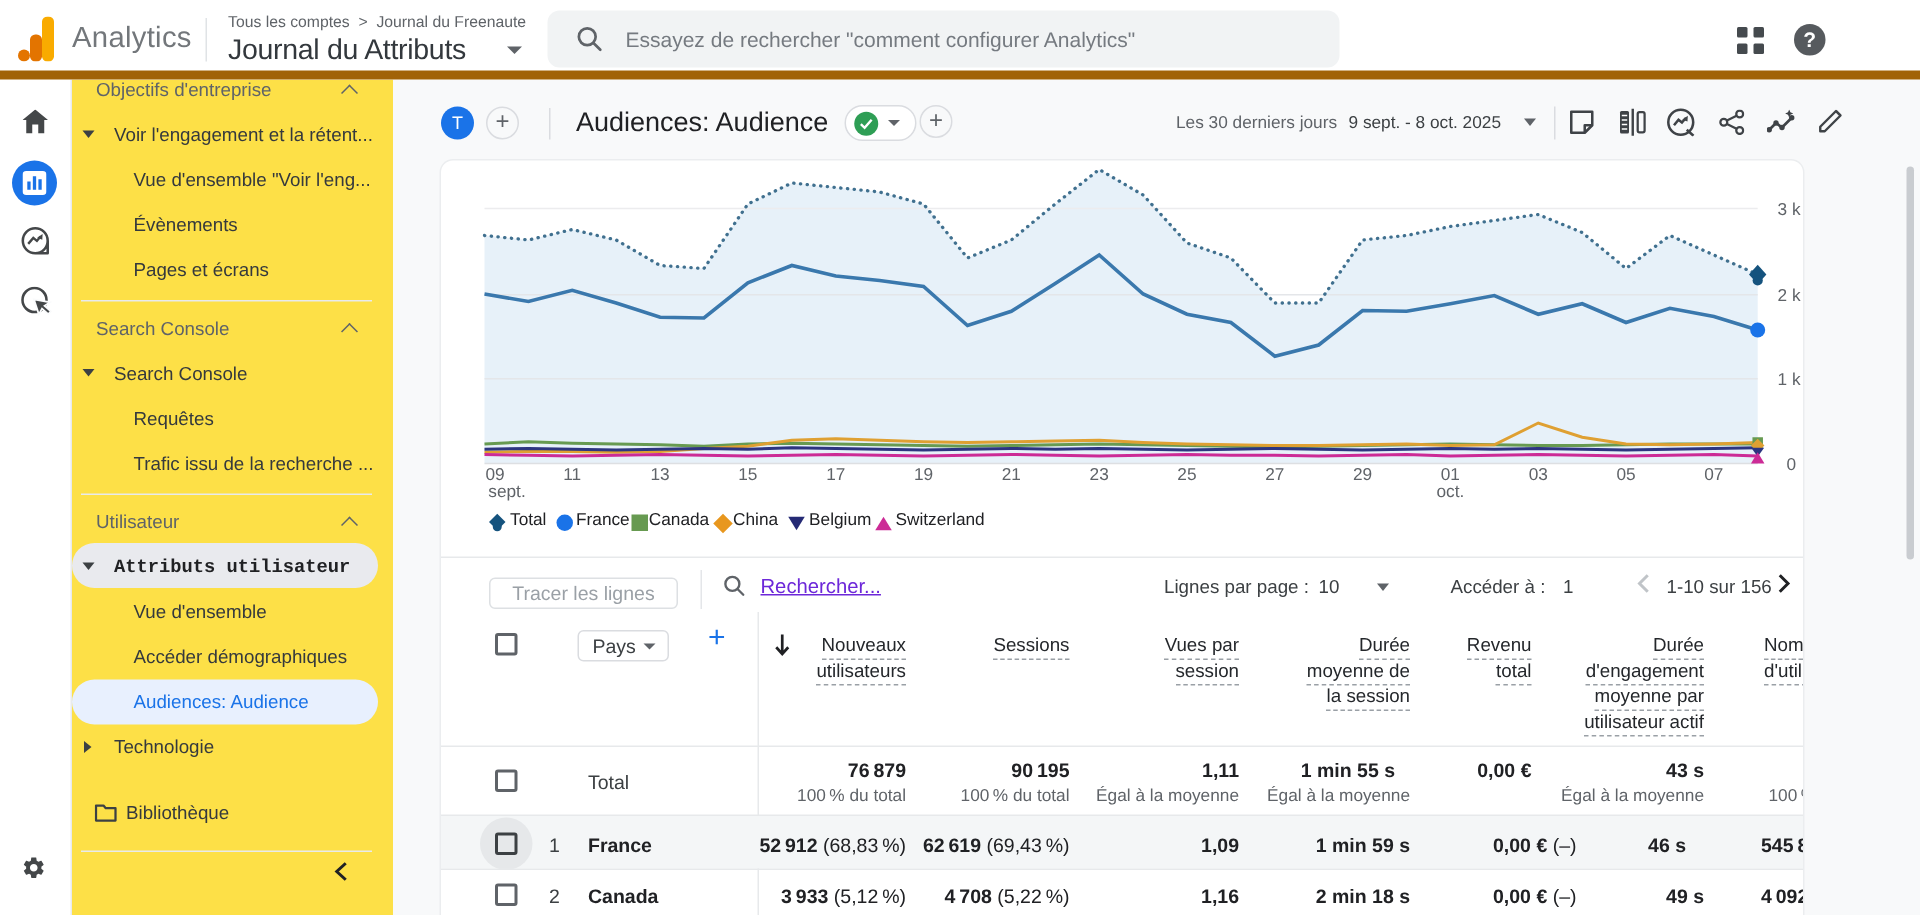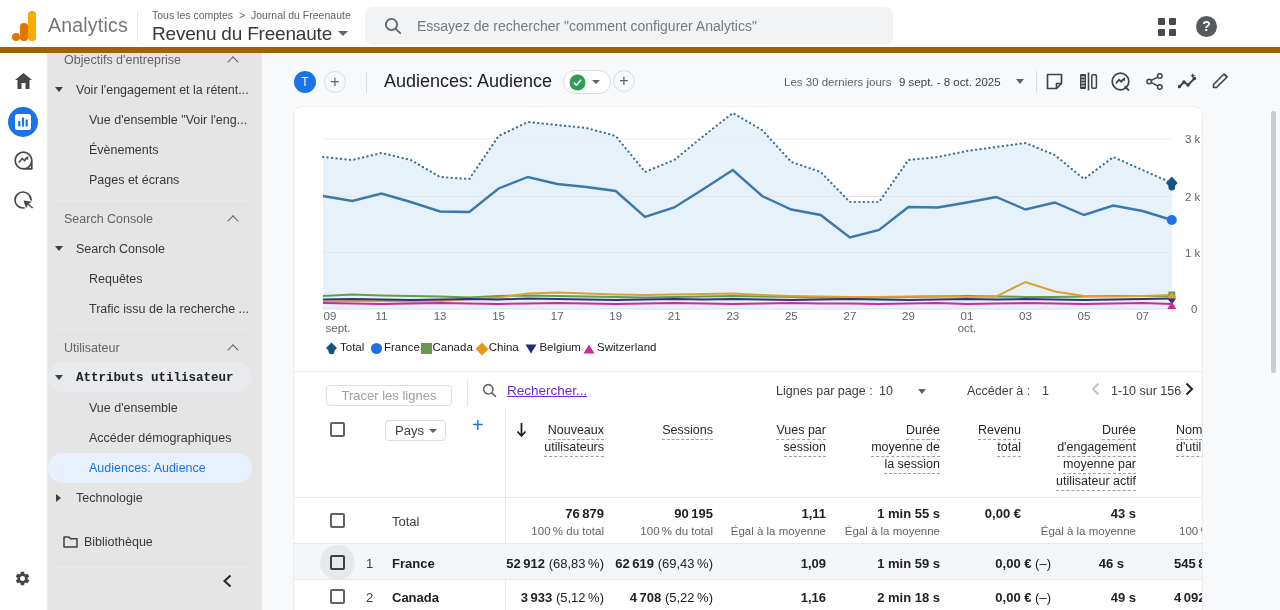--- a/index.html
+++ b/index.html
@@ -12,21 +12,21 @@
 #hdiv { position:absolute; left:137px; top:12px; width:1px; height:29px; background:#e0e3e6; }
 #crumb { position:absolute; left:152px; top:9px; font-size:10.5px; color:#5f6368; }
 #prop { position:absolute; left:152px; top:23px; font-size:19px; letter-spacing:-0.2px; color:#33383d; }
 #propcaret { position:absolute; left:338px; top:31px; width:0; height:0; border-left:5px solid transparent; border-right:5px solid transparent; border-top:5px solid #5f6368; }
 #search { position:absolute; left:365px; top:7px; width:528px; height:38px; background:#f1f3f4; border-radius:8px; }
 #search .mag { position:absolute; left:19px; top:10px; }
 #search .ph { position:absolute; left:52px; top:11px; font-size:14px; color:#757a80; }
 
 #rail { position:absolute; left:0; top:53px; width:48px; height:557px; background:#fff; border-right:1px solid #e8eaed; z-index:4; }
 
-#drawer { position:absolute; left:48px; top:53px; width:214px; height:557px; background:#e5e5e5; z-index:3; }
+#drawer { position:absolute; left:48px; top:53px; width:214px; height:557px; background:#fde047; z-index:3; }
 .nav-h { position:absolute; left:16px; font-size:12.5px; color:#5f6368; }
 .nav-i { position:absolute; font-size:12.5px; color:#35393d; }
 .tri-d { position:absolute; width:0; height:0; border-left:4px solid transparent; border-right:4px solid transparent; border-top:5px solid #3c4043; }
 .tri-r { position:absolute; width:0; height:0; border-top:4px solid transparent; border-bottom:4px solid transparent; border-left:5px solid #3c4043; }
 .chev { position:absolute; width:8px; height:8px; border-left:1.6px solid #5f6368; border-top:1.6px solid #5f6368; transform:rotate(45deg); }
 .ndiv { position:absolute; left:6px; width:194px; height:1px; background:#e8eaed; }
 
 #main { position:absolute; left:262px; top:53px; width:1018px; height:557px; background:#f8f9fa; z-index:1; }
 
 #tavatar { position:absolute; left:294px; top:71px; width:22px; height:22px; border-radius:50%; background:#1a73e8; color:#fff; font-size:12px; text-align:center; line-height:22px; z-index:6;}
@@ -56,21 +56,21 @@
 
 <div id="header">
   <svg id="galogo" viewBox="0 0 24 30">
     <rect x="16" y="0" width="8" height="30" rx="3.5" fill="#f9ab00"></rect>
     <rect x="8" y="12" width="8" height="18" rx="3.5" fill="#e37400"></rect>
     <circle cx="4" cy="26" r="4" fill="#e37400"></circle>
   </svg>
   <div id="ana">Analytics</div>
   <div id="hdiv"></div>
   <div id="crumb">Tous les comptes &nbsp;&gt;&nbsp; Journal du Freenaute</div>
-  <div id="prop">Revenu du Freenaute</div>
+  <div id="prop">Journal du Attributs</div>
   <div id="propcaret"></div>
   <div id="search">
     <svg class="mag" width="18" height="18" viewBox="0 0 18 18">
         <circle cx="7.5" cy="7.5" r="5.6" fill="none" stroke="#5f6368" stroke-width="1.8"></circle>
         <line x1="11.8" y1="11.8" x2="16.2" y2="16.2" stroke="#5f6368" stroke-width="1.8" stroke-linecap="round"></line>
       </svg>
     <div class="ph">Essayez de rechercher "comment configurer Analytics"</div>
   </div>
   <svg style="position:absolute;left:1158px;top:18px" width="18" height="18" viewBox="0 0 18 18" fill="#454a4e">
     <rect x="0" y="0" width="7" height="7" rx="1"></rect>
@@ -321,21 +321,21 @@
     <div class="rowline" style="top:89px;"></div>
 
     <div class="cbox" style="left:36px;top:105px;"></div>
     <div style="position:absolute;left:98px;top:106px;font-size:13px;color:#3c4043;">Total</div>
     <div class="cellb" style="right:598px;top:98px;">76 879</div>
       <div class="cellg" style="right:598px;top:117px;">100 % du total</div>
     <div class="cellb" style="right:489px;top:98px;">90 195</div>
       <div class="cellg" style="right:489px;top:117px;">100 % du total</div>
     <div class="cellb" style="right:376px;top:98px;">1,11</div>
       <div class="cellg" style="right:376px;top:117px;">Égal à la moyenne</div>
-    <div class="cellb" style="right:262px;top:98px;">1 min 55 s</div>
+    <div class="cellb" style="right:272px;top:98px;">1 min 55 s</div>
       <div class="cellg" style="right:262px;top:117px;">Égal à la moyenne</div>
     <div class="cellb" style="right:181px;top:98px;">0,00 €</div>
     <div class="cellb" style="right:66px;top:98px;">43 s</div>
       <div class="cellg" style="right:66px;top:117px;">Égal à la moyenne</div>
     <div class="cellg" style="left:885px;top:117px;">100 %</div>
     <div class="rowline" style="top:135px;"></div>
 
     <div style="position:absolute;left:0;top:136px;width:908px;height:35px;background:#f4f6f7;"></div>
     <div style="position:absolute;left:26px;top:137px;width:35px;height:35px;border-radius:50%;background:#e6e8ea;"></div>
     <div class="cbox" style="left:36px;top:147px;border-color:#3c4043;"></div>

